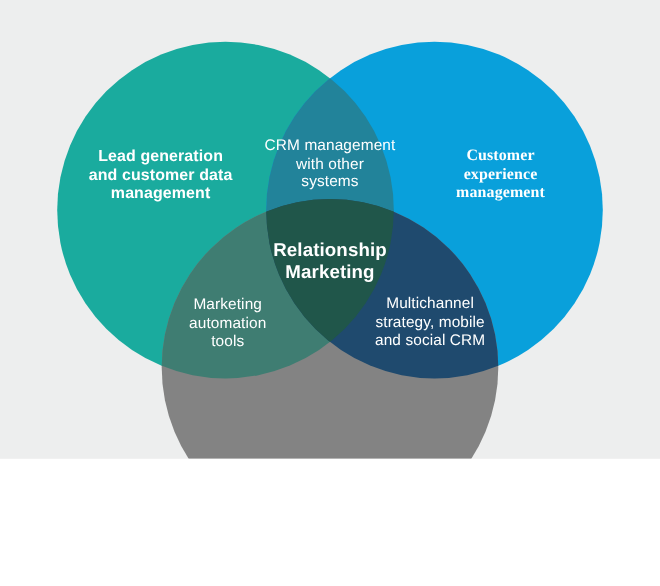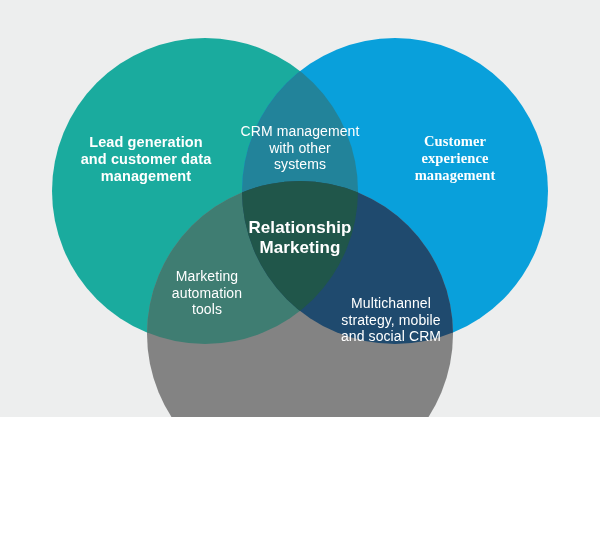--- a/index.html
+++ b/index.html
@@ -41,21 +41,21 @@
   .venn-label.center-title {
     font-weight: 700;
     font-size: 17px;
   }
   
   .pos-left         { left: 146px; top: 160px; }
   .pos-top-overlap  { left: 300px; top: 148px; }
   .pos-right        { left: 455px; top: 159px; font-family: Liberation Serif, serif; }
   .pos-center       { left: 300px; top: 238px; }
   .pos-left-bottom  { left: 207px; top: 293px; }
-  .pos-right-bottom { left: 391px; top: 292px; margin-top: 28px; }
+  .pos-right-bottom { left: 391px; top: 292px; }
   .pos-bottom       { left: 300px; top: 411px; }
 </style>
 </head>
 <body>
 
 <div class="stage">
 
   <svg width="600" height="533" viewBox="0 0 600 533">
     <defs>
       <clipPath id="clipLeft">

